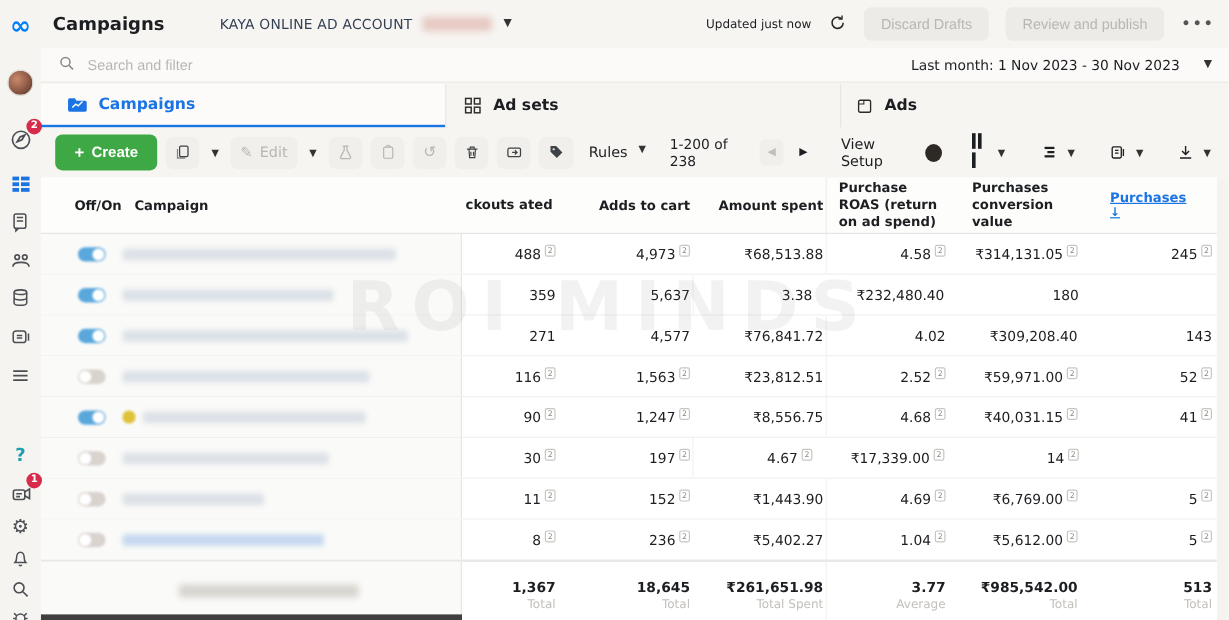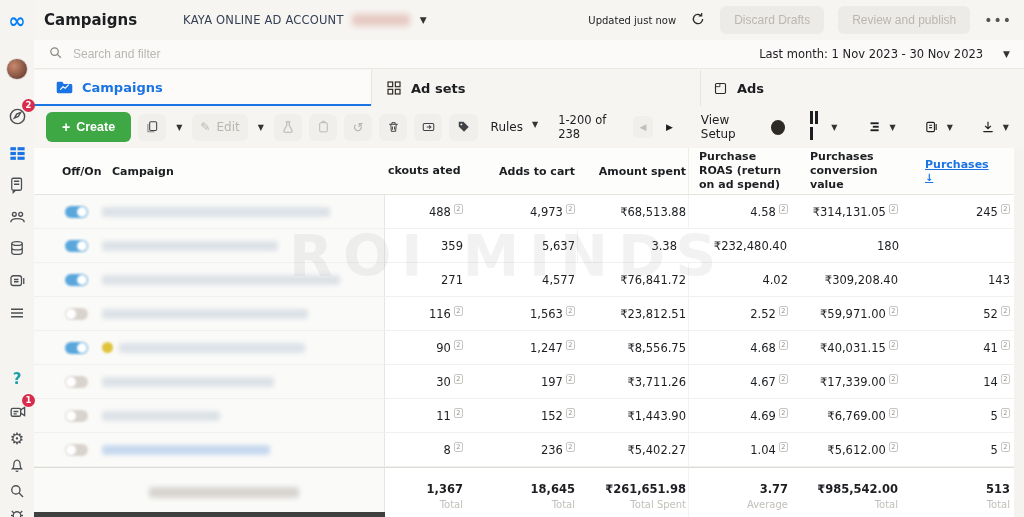--- a/index.html
+++ b/index.html
@@ -526,23 +526,20 @@
             <span class="name-bar" style="width: 172px;"></span>
           </div>
           <div class="cell c1">
             <span>30</span>
             <span class="mk">2</span>
           </div>
           <div class="cell c2">
             <span>197</span>
             <span class="mk">2</span>
           </div>
-          <div class="cell c3">
-            <span>₹3,711.26</span>
-          </div>
           <div class="cell c4">
             <span>4.67</span>
             <span class="mk">2</span>
           </div>
           <div class="cell c5">
             <span>₹17,339.00</span>
             <span class="mk">2</span>
           </div>
           <div class="cell c6">
             <span>14</span>

